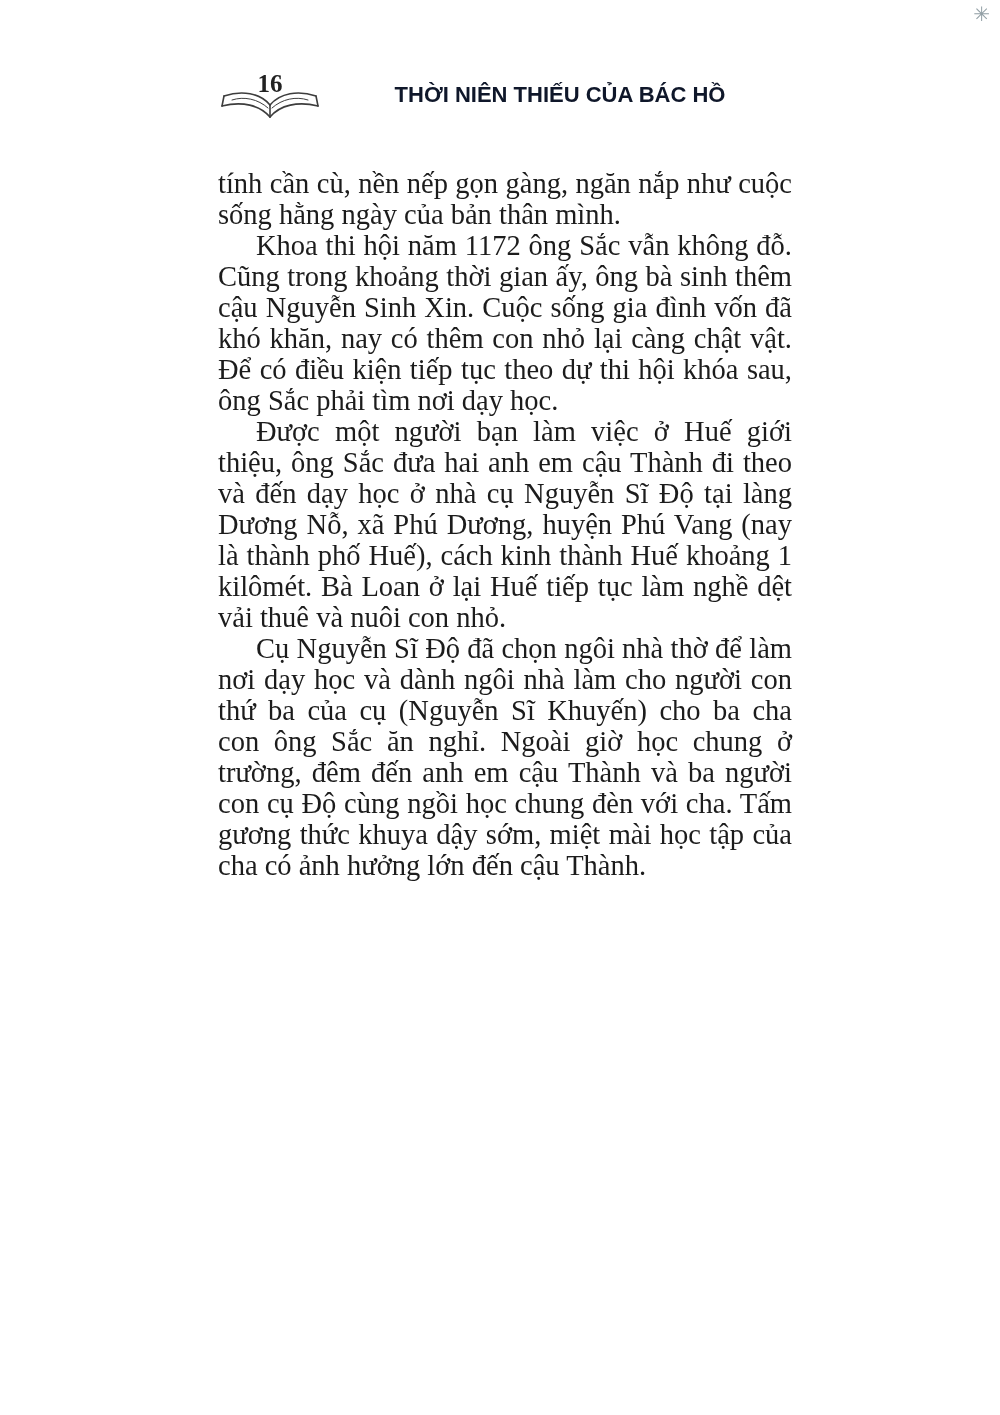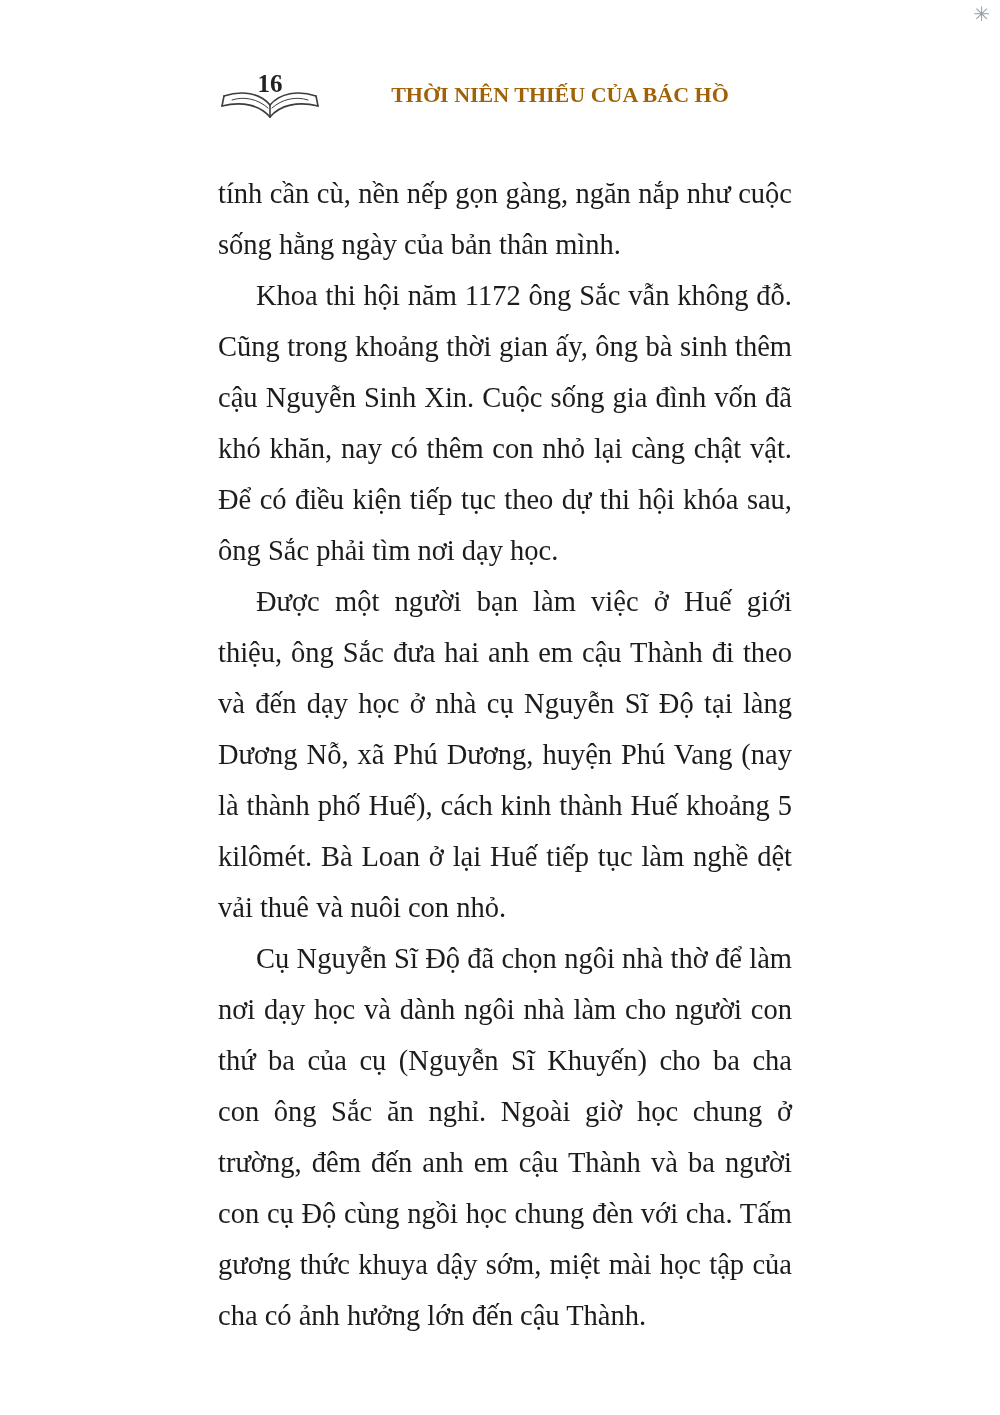--- a/index.html
+++ b/index.html
@@ -33,32 +33,32 @@
   }
   .page-number {
     position:absolute; left:32px; top:0px; width:40px;
     text-align:center;
     font-weight:bold; font-size:25px; color:#222;
   }
   .header-title {
     flex:1;
     text-align:center;
     margin-top:12px;
-    font-family:Liberation Serif, serif;
+    font-family:Liberation Sans, sans-serif;
     font-weight:bold;
     font-size:22px;
     letter-spacing:0px;
-    color:#a16207;
+    color:#0f172a;
     white-space:nowrap;
   }
   .page-body {
     position:absolute;
     top:168px; left:218px; width:574px;
     font-size:28.5px;
-    line-height:51px;
+    line-height:31px;
     text-align:justify;
   }
   .para { margin:0; }
   .para.indent { text-indent:38px; }
 </style>
 </head>
 <body>
 
 <div class="sheet">
 
@@ -78,17 +78,17 @@
         <path d="M90 20 C78 16 64 19 54 28" stroke-width="1"></path>
       </svg>
       <span class="page-number">16</span>
     </div>
     <div class="header-title">THỜI NIÊN THIẾU CỦA BÁC HỒ</div>
   </header>
 
   <main class="page-body">
     <p class="para">tính cần cù, nền nếp gọn gàng, ngăn nắp như cuộc sống hằng ngày của bản thân mình.</p>
     <p class="para indent">Khoa thi hội năm 1172 ông Sắc vẫn không đỗ. Cũng trong khoảng thời gian ấy, ông bà sinh thêm cậu Nguyễn Sinh Xin. Cuộc sống gia đình vốn đã khó khăn, nay có thêm con nhỏ lại càng chật vật. Để có điều kiện tiếp tục theo dự thi hội khóa sau, ông Sắc phải tìm nơi dạy học.</p>
-    <p class="para indent">Được một người bạn làm việc ở Huế giới thiệu, ông Sắc đưa hai anh em cậu Thành đi theo và đến dạy học ở nhà cụ Nguyễn Sĩ Độ tại làng Dương Nỗ, xã Phú Dương, huyện Phú Vang (nay là thành phố Huế), cách kinh thành Huế khoảng 5 kilômét. Bà Loan ở lại Huế tiếp tục làm nghề dệt vải thuê và nuôi con nhỏ.</p>
+    <p class="para indent">Được một người bạn làm việc ở Huế giới thiệu, ông Sắc đưa hai anh em cậu Thành đi theo và đến dạy học ở nhà cụ Nguyễn Sĩ Độ tại làng Dương Nỗ, xã Phú Dương, huyện Phú Vang (nay là thành phố Huế), cách kinh thành Huế khoảng 1 kilômét. Bà Loan ở lại Huế tiếp tục làm nghề dệt vải thuê và nuôi con nhỏ.</p>
     <p class="para indent">Cụ Nguyễn Sĩ Độ đã chọn ngôi nhà thờ để làm nơi dạy học và dành ngôi nhà làm cho người con thứ ba của cụ (Nguyễn Sĩ Khuyến) cho ba cha con ông Sắc ăn nghỉ. Ngoài giờ học chung ở trường, đêm đến anh em cậu Thành và ba người con cụ Độ cùng ngồi học chung đèn với cha. Tấm gương thức khuya dậy sớm, miệt mài học tập của cha có ảnh hưởng lớn đến cậu Thành.</p>
   </main>
 
 </div>
 
 </body></html>

